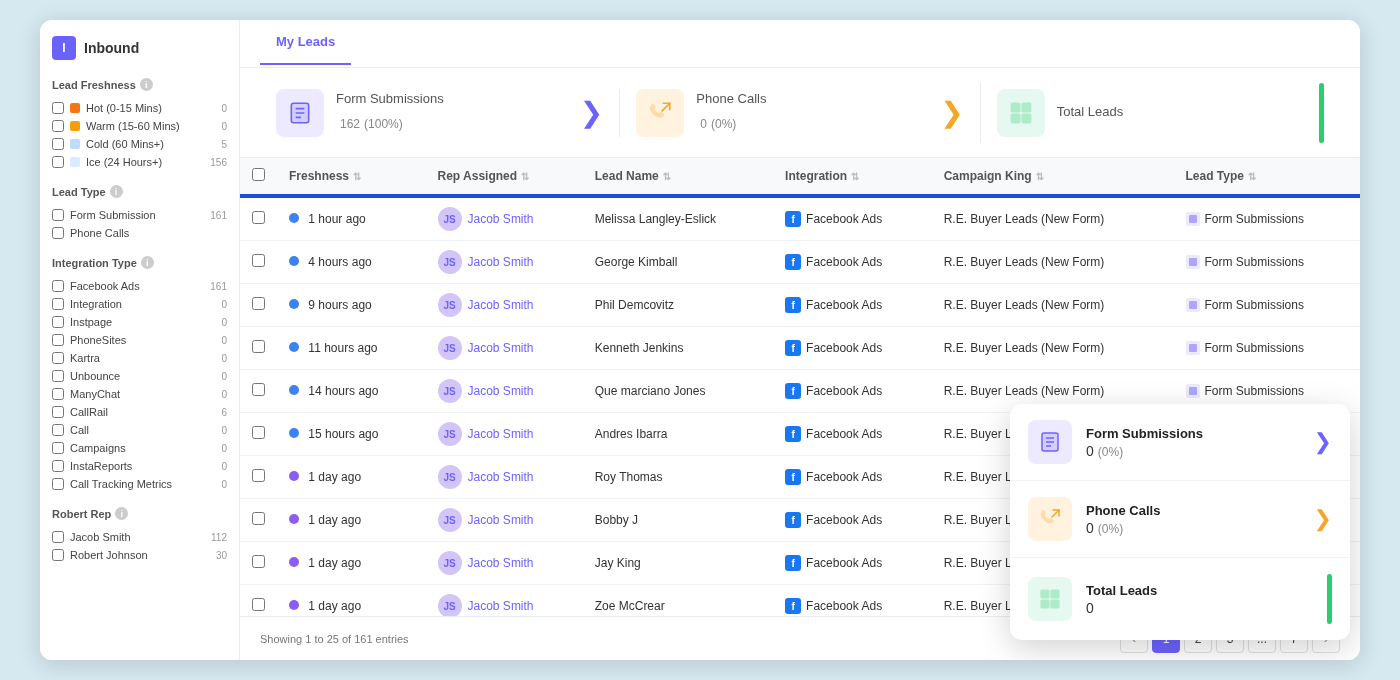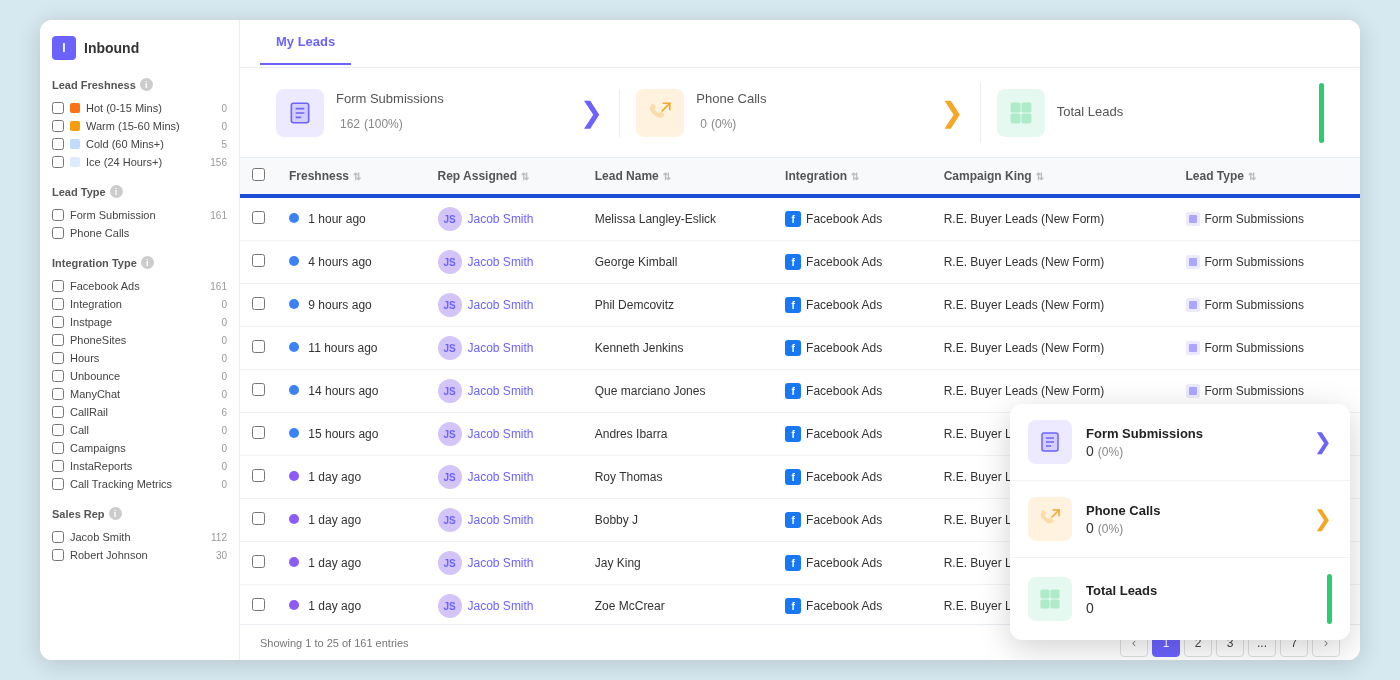--- a/index.html
+++ b/index.html
@@ -285,21 +285,21 @@
     }
     
     .pagination-bar {
       background: #fff;
       border-top: 1px solid #e8edf2;
       padding: 10px 20px;
       display: flex;
       align-items: center;
       justify-content: space-between;
       flex-shrink: 0;
-      height: 36px;
+      height: 44px;
     }
     .pagination-info { color: #777; font-size: 11px; }
     .pagination-pages {
       display: flex;
       align-items: center;
       gap: 4px;
     }
     .page-btn {
       width: 28px;
       height: 28px;
@@ -455,21 +455,21 @@
     <span>Instpage</span>
     <span class="count">0</span>
   </div>
         <div class="filter-item">
     <input type="checkbox" style="">
     <span>PhoneSites</span>
     <span class="count">0</span>
   </div>
         <div class="filter-item">
     <input type="checkbox" style="">
-    <span>Hours</span>
+    <span>Kartra</span>
     <span class="count">0</span>
   </div>
         <div class="filter-item">
     <input type="checkbox" style="">
     <span>Unbounce</span>
     <span class="count">0</span>
   </div>
         <div class="filter-item">
     <input type="checkbox" style="">
     <span>ManyChat</span>
@@ -496,21 +496,21 @@
     <span class="count">0</span>
   </div>
         <div class="filter-item">
     <input type="checkbox" style="">
     <span>Call Tracking Metrics</span>
     <span class="count">0</span>
   </div>
       </div>
 
     <div class="sidebar-section-title">
-      <span>Sales Rep</span>
+      <span>Robert Rep</span>
       <span class="info-icon">i</span>
     </div>
     <div id="sales-rep-filters">
         <div class="filter-item">
     <input type="checkbox" style="">
     <span>Jacob Smith</span>
     <span class="count">112</span>
   </div>
         <div class="filter-item">
     <input type="checkbox" style="">

